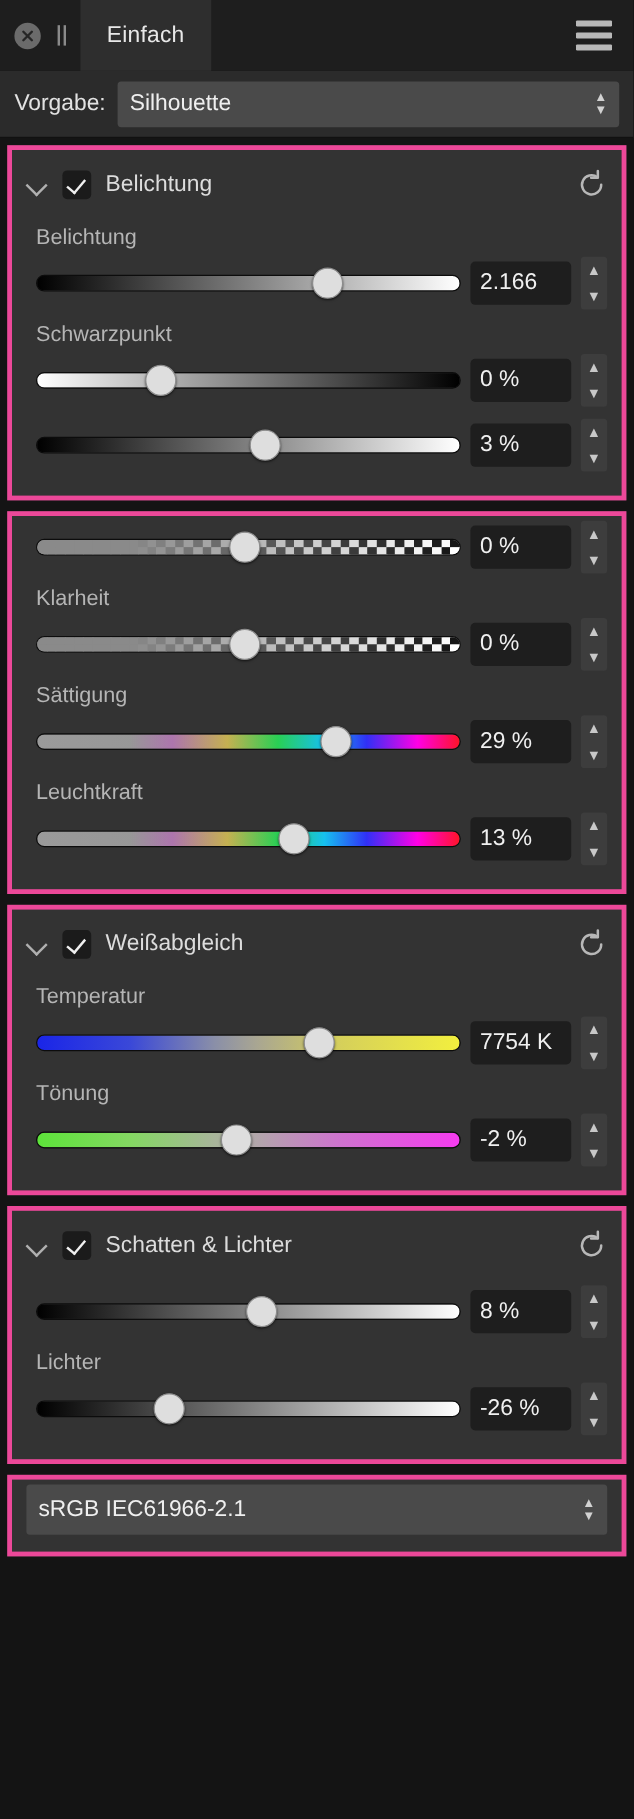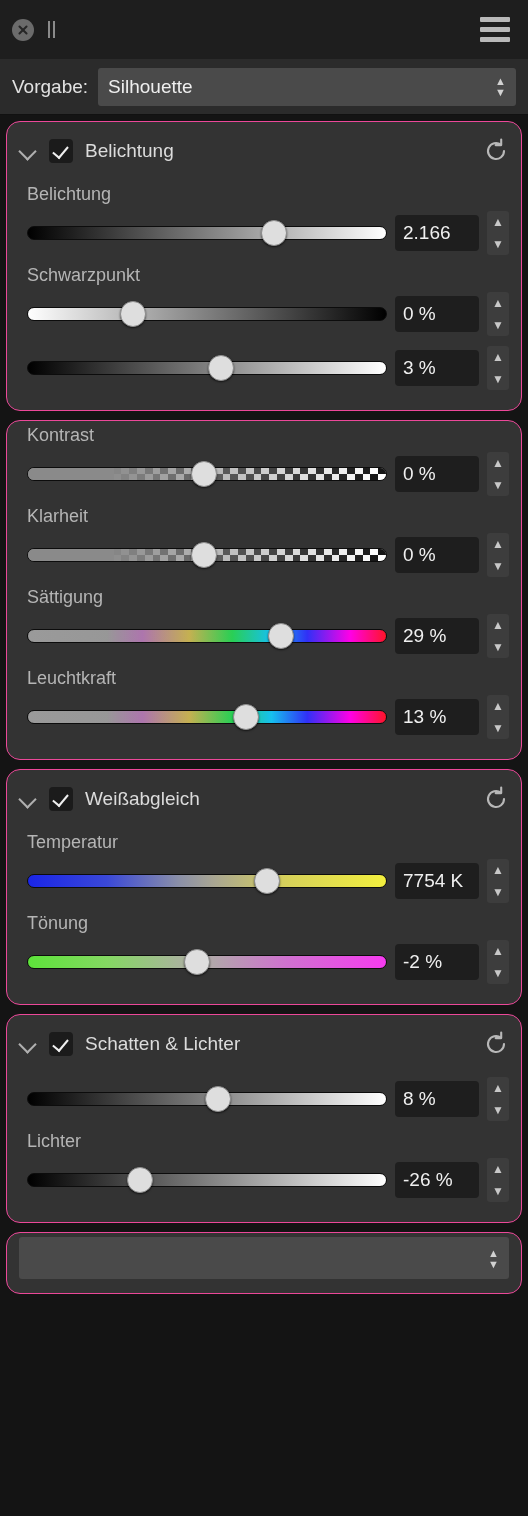--- a/index.html
+++ b/index.html
@@ -52,22 +52,22 @@
     flex: 1; height: 38px; background: #4a4a4a; border-radius: 3px;
     display: flex; align-items: center; padding: 0 10px;
     color: #efefef; font-size: 19px; position: relative;
   }
   .combo .spin { margin-left: auto; display: flex; flex-direction: column; gap: 3px; }
   .combo .spin span { font-size: 11px; line-height: 8px; color: #d2d2d2; }
 
   
   .panels { padding: 6px 6px 0 6px; }
   .panel {
-    background: #333333; border: 1px solid #ec4899;
-    border-radius: 14px; margin-bottom: 9px; padding: 0 12px 14px 12px;
+    background: #333333; border: 4px solid #ec4899;
+    border-radius: 0; margin-bottom: 9px; padding: 0 12px 14px 12px;
   }
   .panel-head {
     height: 58px; display: flex; align-items: center; gap: 12px;
   }
   .chev { width: 18px; height: 18px; position: relative; flex: none; }
   .chev::before {
     content: ""; position: absolute; left: 2px; top: 3px;
     width: 11px; height: 11px;
     border-left: 2.5px solid #b0b0b0; border-bottom: 2.5px solid #b0b0b0;
     transform: rotate(-45deg);
@@ -125,20 +125,23 @@
 </head>
 <body>
 
 <div class="titlebar">
   <div class="tb-left">
     <div class="close-icon"></div>
     <div class="grip-icon">
         <i></i>
         <i></i>
       </div>
+  </div>
+  <div class="tab">
+    <span>Einfach</span>
   </div>
   <div class="tb-right">
     <div class="hamburger">
         <i></i>
         <i></i>
         <i></i>
       </div>
   </div>
 </div>
 
@@ -196,21 +199,20 @@
           <div class="knob" style="left: calc(52.8% + 8px);"></div>
         </div>
         <div class="value-box">3 %</div>
         <div class="stepper">
           <span>▲</span>
           <span>▼</span>
         </div>
       </div>
     </div>
     <div class="panel">
-      <div class="slider-label">Kontrast</div>
       <div class="slider-row">
         <div class="track-wrap">
           <div class="track" style="background: rgb(138, 138, 138); overflow: hidden;">
             <i style="position: absolute; display: block; left: 0%; width: 2.42391%; top: 0%; height: 50%; background: rgb(138, 138, 138);"></i>
             <i style="position: absolute; display: block; left: 2.17391%; width: 2.42391%; top: 0%; height: 50%; background: rgb(138, 138, 138);"></i>
             <i style="position: absolute; display: block; left: 4.34783%; width: 2.42391%; top: 0%; height: 50%; background: rgb(138, 138, 138);"></i>
             <i style="position: absolute; display: block; left: 6.52174%; width: 2.42391%; top: 0%; height: 50%; background: rgb(138, 138, 138);"></i>
             <i style="position: absolute; display: block; left: 8.69565%; width: 2.42391%; top: 0%; height: 50%; background: rgb(138, 138, 138);"></i>
             <i style="position: absolute; display: block; left: 10.8696%; width: 2.42391%; top: 0%; height: 50%; background: rgb(138, 138, 138);"></i>
             <i style="position: absolute; display: block; left: 13.0435%; width: 2.42391%; top: 0%; height: 50%; background: rgb(138, 138, 138);"></i>
@@ -506,19 +508,20 @@
         </div>
         <div class="value-box">-26 %</div>
         <div class="stepper">
           <span>▲</span>
           <span>▼</span>
         </div>
       </div>
     </div>
     <div class="panel">
       <div class="profile-combo">
+        <span>sRGB IEC61966-2.1</span>
         <span class="spin">
           <span>▲</span>
           <span>▼</span>
         </span>
       </div>
     </div>
   </div>
 
 </body></html>

